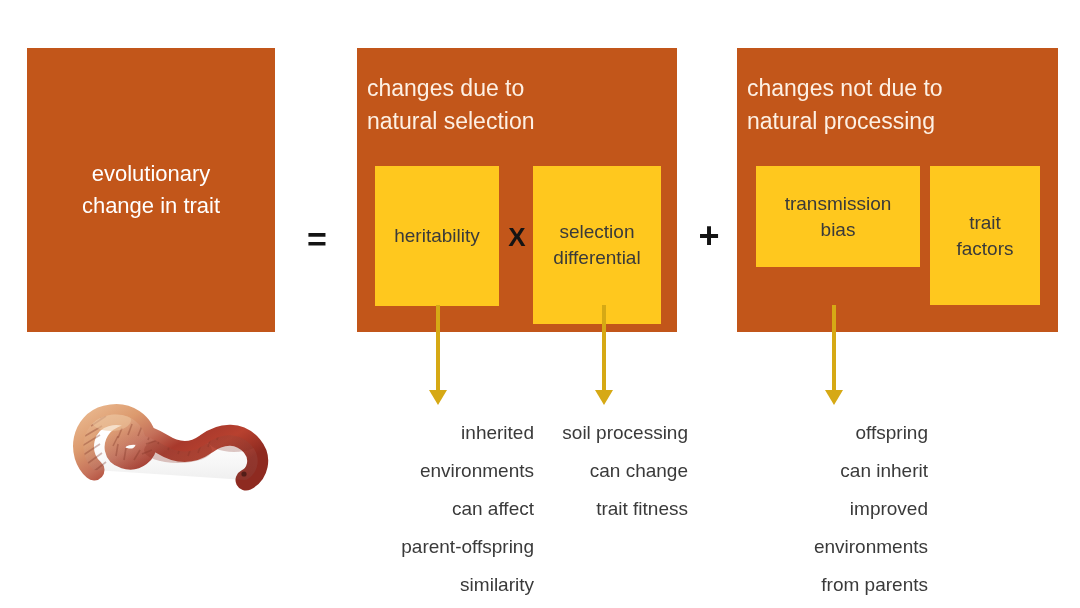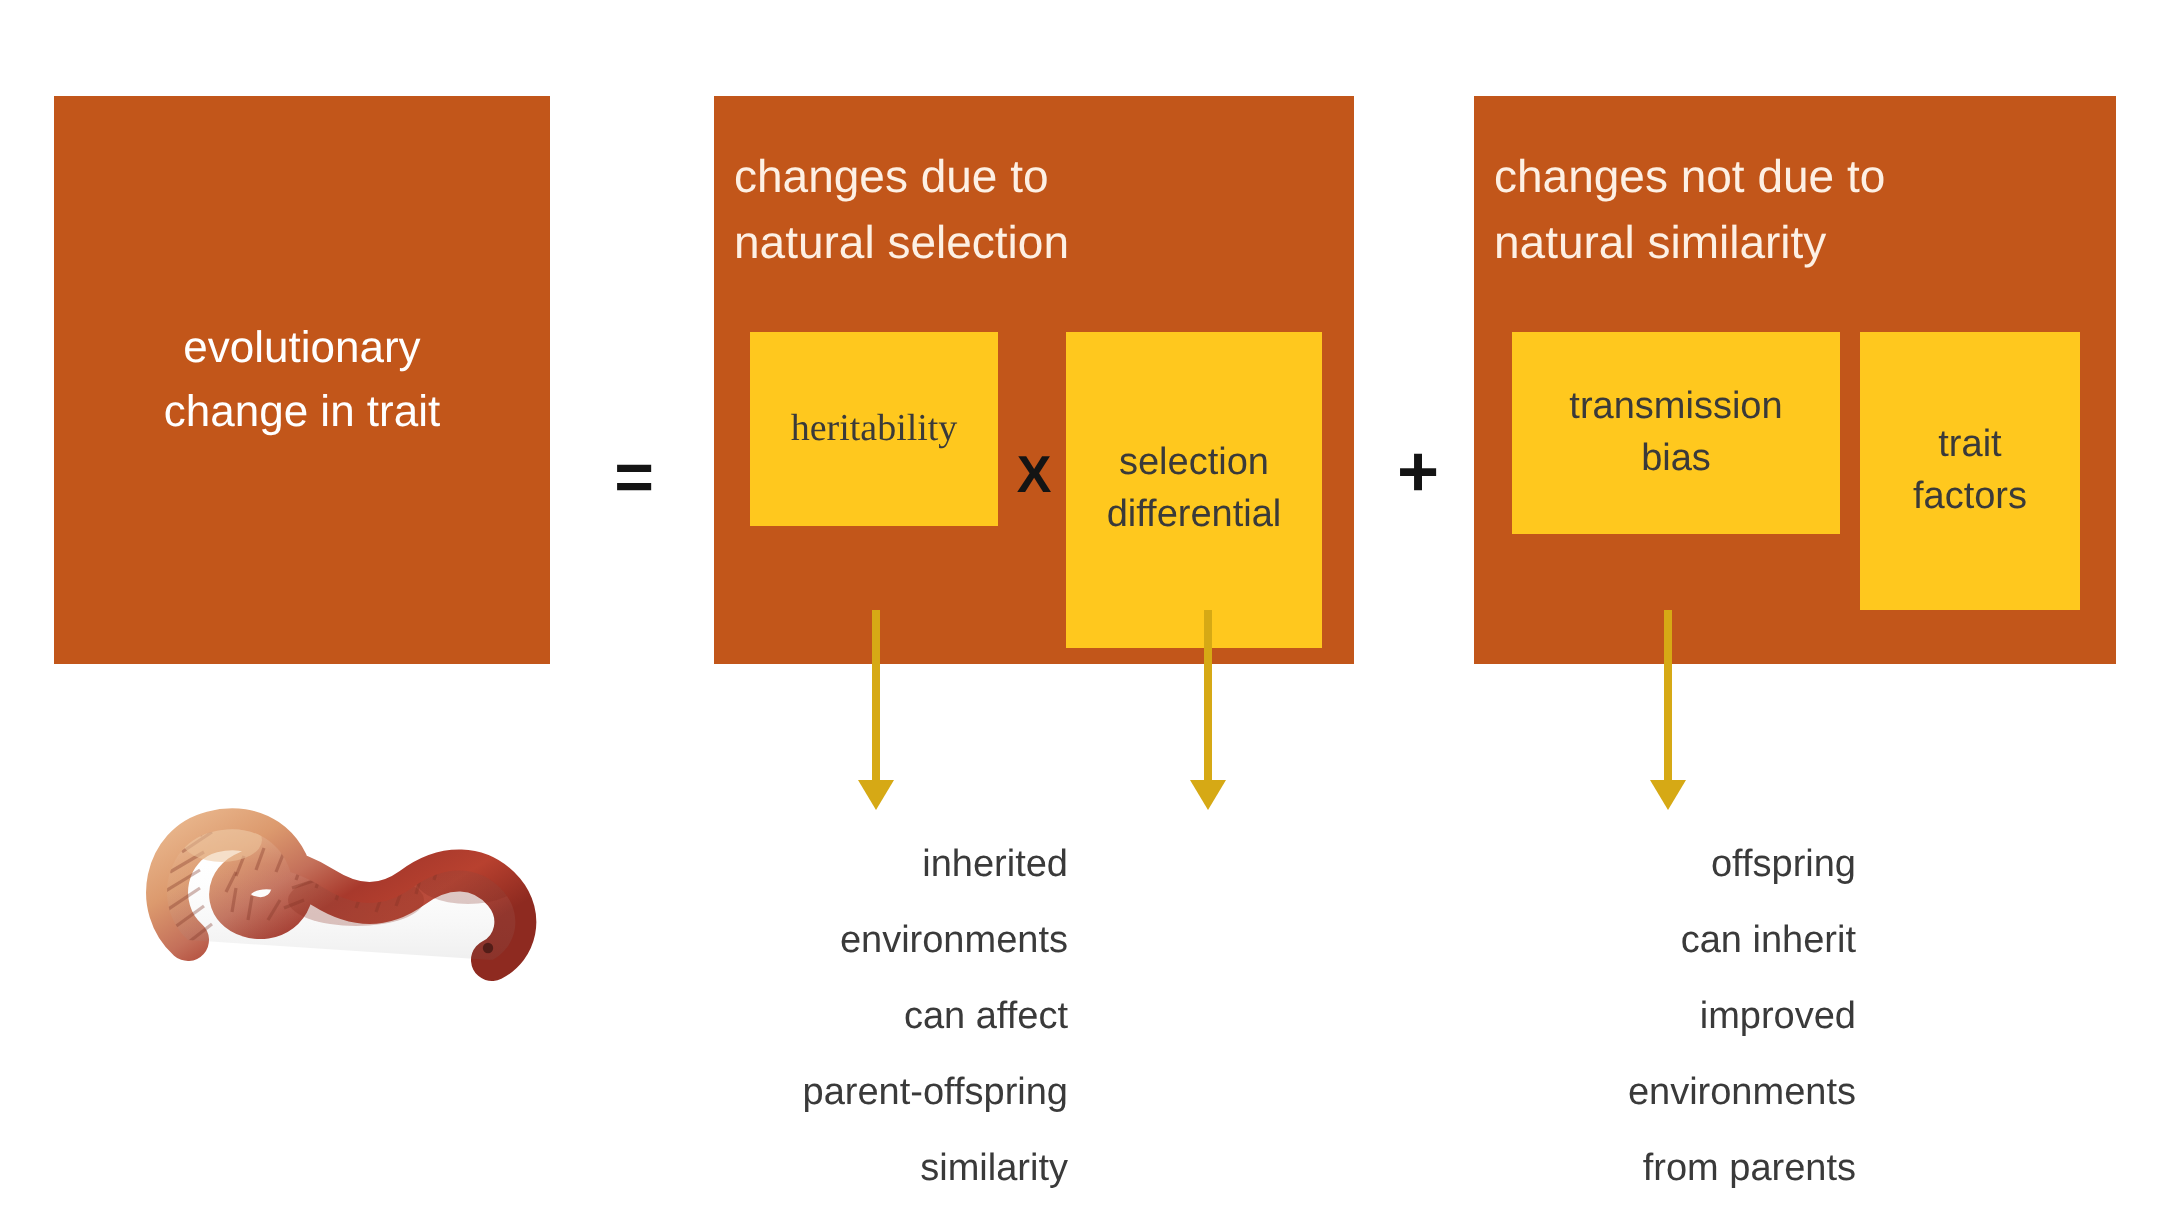--- a/index.html
+++ b/index.html
@@ -69,21 +69,21 @@
     display: flex;
     align-items: center;
     justify-content: center;
     text-align: center;
     font-size: 19px;
     line-height: 26px;
     box-sizing: border-box;
     white-space: pre-line;
     padding: 0 6px;
   }
-  #sub-heritability   { left: 375px; top: 166px; width: 124px; height: 97px; font-family: Liberation Serif, serif; }
+  #sub-heritability   { left: 375px; top: 166px; width: 124px; height: 140px; }
   #sub-seldiff        { left: 533px; top: 166px; width: 128px; height: 158px; }
   #sub-transmission   { left: 756px; top: 166px; width: 164px; height: 101px; }
   #sub-otherfactors   { left: 930px; top: 166px; width: 110px; height: 139px; }
 
   
   .operator {
     position: absolute;
     color: #141414;
     font-weight: bold;
     font-size: 34px;
@@ -164,21 +164,21 @@
 
   <div class="operator" id="op-times">X</div>
 
   <div class="sub-box" id="sub-seldiff">selection
 differential</div>
 
   <div class="operator" id="op-plus">+</div>
 
   <div class="term-box" id="box-nonsel">
     <div class="group-heading">changes not due to
-natural similarity</div>
+natural processing</div>
   </div>
 
   <div class="sub-box" id="sub-transmission">transmission
 bias</div>
 
   <div class="sub-box" id="sub-otherfactors">trait
 factors</div>
 
   <div class="arrow" id="arrow-heritability">
     <div class="shaft"></div>
@@ -192,20 +192,23 @@
     <div class="shaft"></div>
     <div class="head"></div>
   </div>
 
   <div class="caption" id="cap-heritability">inherited
 environments
 can affect
 parent-offspring
 similarity</div>
 
+  <div class="caption" id="cap-seldiff">soil processing
+can change
+trait fitness</div>
 
   <div class="caption" id="cap-transmission">offspring
 can inherit
 improved
 environments
 from parents</div>
 
   <div id="worm-figure">
     <svg viewBox="0 0 220 165" xmlns="http://www.w3.org/2000/svg" aria-hidden="true">
       <defs>

